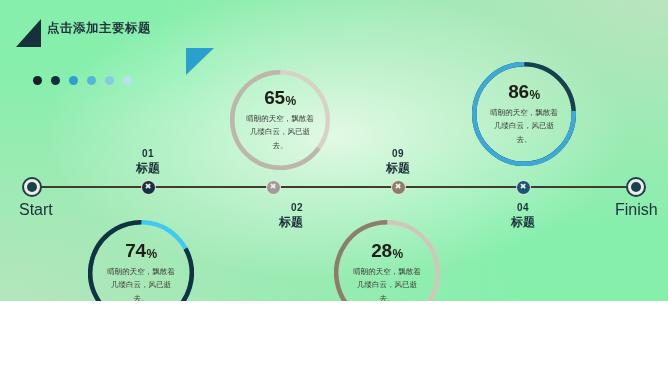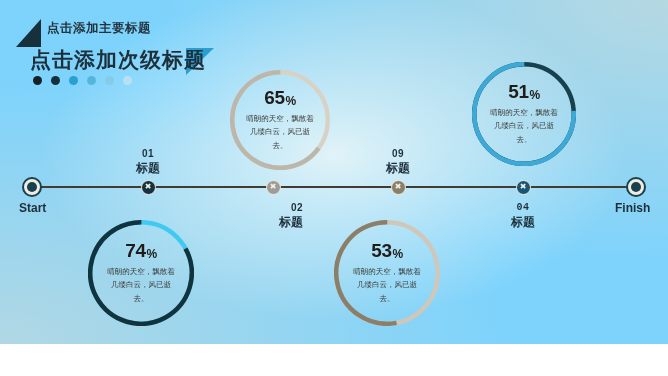--- a/index.html
+++ b/index.html
@@ -3,23 +3,23 @@
 <meta charset="utf-8">
 <style>
   html, body {
     margin: 0;
     padding: 0;
     background: #ffffff;
   }
   #slide {
     position: relative;
     width: 668px;
-    height: 344px;
+    height: 301px;
     overflow: hidden;
-    background: #7dd3fc;
+    background: #86efac;
     font-family: "Liberation Sans", "DejaVu Sans", sans-serif;
   }
   
   #slide::before {
     content: "";
     position: absolute;
     inset: 0;
     background:
       radial-gradient(ellipse at 50% 45%, rgba(255,253,247,0.75) 0%, rgba(242,236,224,0) 62%),
       radial-gradient(ellipse at 100% 0%, rgba(228,220,204,0.55) 0%, rgba(242,236,224,0) 55%),
@@ -97,22 +97,22 @@
     justify-content: center;
   }
   .endpoint i {
     display: block;
     width: 10px; height: 10px;
     border-radius: 50%;
     background: #17414f;
   }
   .endpoint-label {
     position: absolute;
-    font-size: 12px;
-    font-weight: bold;
+    font-size: 16px;
+    font-weight: normal;
     color: #1d2f3a;
     white-space: nowrap;
   }
 
   .marker {
     position: absolute;
     width: 15px; height: 15px;
     border-radius: 50%;
     box-sizing: border-box;
     border: 1.5px solid #f2ece0;
@@ -186,21 +186,20 @@
 </style>
 </head>
 <body>
 
 <div id="slide">
 
   <div class="header">
     <div class="tri-dark"></div>
     <div class="tri-blue"></div>
     <div class="title-main">点击添加主要标题</div>
-    <div class="title-sub">点击添加次级标题</div>
     <div class="dots" id="dots-row">
         <span style="background: rgb(21, 32, 43);"></span>
         <span style="background: rgb(20, 48, 62);"></span>
         <span style="background: rgb(42, 159, 208);"></span>
         <span style="background: rgb(85, 182, 220);"></span>
         <span style="background: rgb(134, 203, 230);"></span>
         <span style="background: rgb(185, 224, 242);"></span>
       </div>
   </div>
 
@@ -226,21 +225,21 @@
       <div class="step-label" style="left: 243px; top: 202px; text-align: right;">
         <div class="step-num">02</div>
         <div class="step-text">标题</div>
       </div>
       <div class="marker" style="left: 390.5px; top: 179.5px; background: rgb(138, 127, 106);">✖</div>
       <div class="step-label" style="left: 368px; top: 148px;">
         <div class="step-num">09</div>
         <div class="step-text">标题</div>
       </div>
       <div class="marker" style="left: 515.5px; top: 179.5px; background: rgb(25, 85, 116);">✖</div>
-      <div class="step-label" style="left: 493px; top: 202px; font-family: Liberation Mono, monospace;">
+      <div class="step-label" style="left: 493px; top: 202px;">
         <div class="step-num">04</div>
         <div class="step-text">标题</div>
       </div>
     </div>
 
   <div id="donuts-layer">
       <div class="donut" style="left: 230px; top: 70px; width: 100px; height: 100px;">
         <svg width="100" height="100">
           <circle cx="50" cy="50" r="47.75" fill="none" stroke="#d8d2c6" stroke-width="4.5"></circle>
           <circle cx="50" cy="50" r="47.75" fill="none" stroke="#bdb7ab" stroke-width="4.5" stroke-linecap="butt" stroke-dasharray="195.01436397158642 300.02209841782525" transform="rotate(-234 50 50)"></circle>
@@ -253,21 +252,21 @@
           <div class="donut-desc">晴朗的天空，飘散着几缕白云，风已逝去。</div>
         </div>
       </div>
       <div class="donut" style="left: 472px; top: 62px; width: 104px; height: 104px;">
         <svg width="104" height="104">
           <circle cx="52" cy="52" r="49.75" fill="none" stroke="#17414f" stroke-width="4.5"></circle>
           <circle cx="52" cy="52" r="49.75" fill="none" stroke="#3ea9d6" stroke-width="4.5" stroke-linecap="butt" stroke-dasharray="237.5672364644602 312.58846903218443" transform="rotate(-273.6 52 52)"></circle>
         </svg>
         <div class="inner">
           <div class="pct">
-            <span>51</span>
+            <span>86</span>
             <span class="sign">%</span>
           </div>
           <div class="donut-desc">晴朗的天空，飘散着几缕白云，风已逝去。</div>
         </div>
       </div>
       <div class="donut" style="left: 88px; top: 220px; width: 106px; height: 106px;">
         <svg width="106" height="106">
           <circle cx="53" cy="53" r="50.75" fill="none" stroke="#40caf0" stroke-width="4.5"></circle>
           <circle cx="53" cy="53" r="50.75" fill="none" stroke="#12323e" stroke-width="4.5" stroke-linecap="butt" stroke-dasharray="264.66347310167214 318.871654339364" transform="rotate(-298.8 53 53)"></circle>
         </svg>
@@ -279,21 +278,21 @@
           <div class="donut-desc">晴朗的天空，飘散着几缕白云，风已逝去。</div>
         </div>
       </div>
       <div class="donut" style="left: 334px; top: 220px; width: 106px; height: 106px;">
         <svg width="106" height="106">
           <circle cx="53" cy="53" r="50.75" fill="none" stroke="#cfc8ba" stroke-width="4.5"></circle>
           <circle cx="53" cy="53" r="50.75" fill="none" stroke="#8a7f6a" stroke-width="4.5" stroke-linecap="butt" stroke-dasharray="169.00197679986294 318.871654339364" transform="rotate(-190.8 53 53)"></circle>
         </svg>
         <div class="inner">
           <div class="pct">
-            <span>53</span>
+            <span>28</span>
             <span class="sign">%</span>
           </div>
           <div class="donut-desc">晴朗的天空，飘散着几缕白云，风已逝去。</div>
         </div>
       </div>
     </div>
 
 </div>
 
 </body></html>

